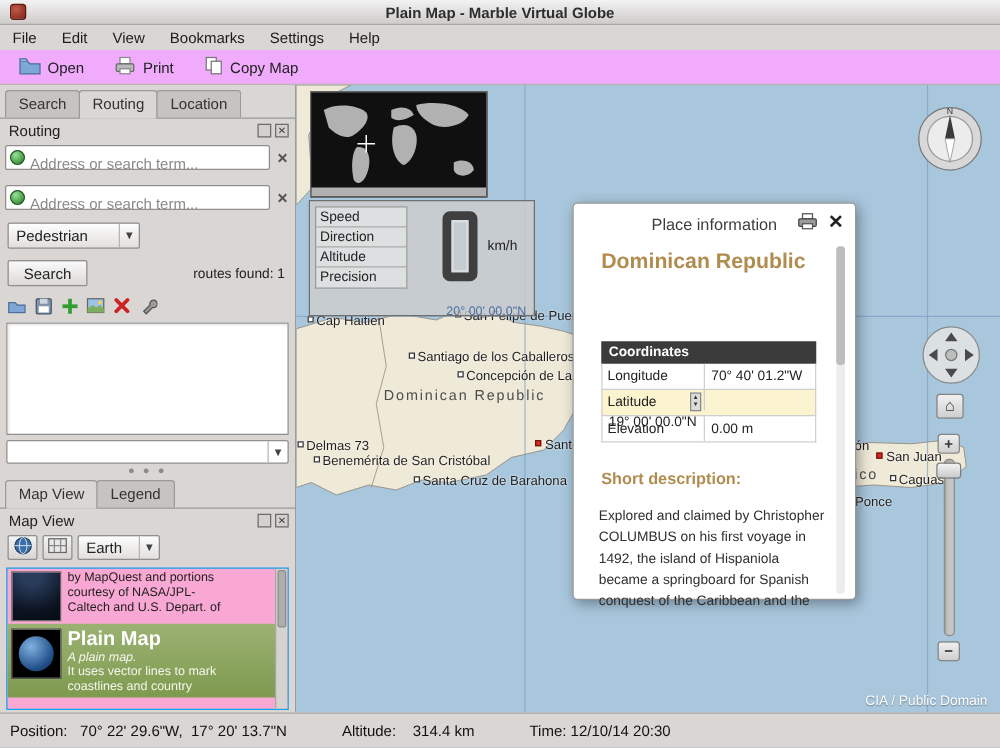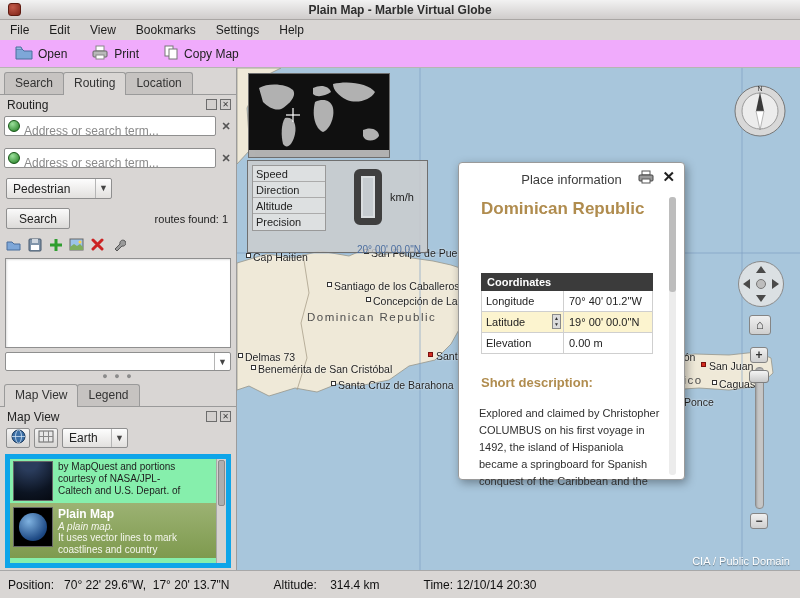--- a/index.html
+++ b/index.html
@@ -65,31 +65,31 @@
 
   .listbox { position:absolute; left:5px; right:5px; top:190px; height:90px; background:#fff;
     border:1px solid #8f8f8f; box-shadow:inset 1px 1px 2px rgba(0,0,0,.12); }
   .splitter { position:absolute; left:0; right:0; top:305px; height:8px; text-align:center;
     color:#8b8b8b; font-size:9px; line-height:6px; letter-spacing:2px; }
 
   .mv-row { position:absolute; left:6px; top:360px; display:flex; gap:4px; align-items:center; }
   .sqbtn { width:24px; height:20px; border:1px solid #8f8f8f; border-radius:2px;
     background:linear-gradient(#f4f4f4,#d8d6d4); display:flex; align-items:center; justify-content:center; }
 
-  .themes { position:absolute; left:5px; right:5px; top:386px; bottom:2px; background:#86efac;
-    border:5px solid #0ea5e9; overflow:hidden; }
+  .themes { position:absolute; left:5px; right:5px; top:386px; bottom:2px; background:#f9a8d4;
+    border:1px solid #0ea5e9; overflow:hidden; }
   .theme { display:flex; gap:5px; padding:2px 14px 2px 3px; }
   .theme .thumb { flex:0 0 40px; height:40px; border:1px solid #666; }
   .thumb.sat { background:radial-gradient(circle at 40% 0%, #2a3c5c 20%, #0c1422 70%, #060a12); }
   .thumb.globe { background:#000; position:relative; }
   .thumb.globe::after { content:""; position:absolute; left:5px; top:5px; width:28px; height:28px; border-radius:50%;
     background:radial-gradient(circle at 35% 30%, #7fb2e0, #1e4a85 70%, #0d2a52); }
   .theme .ttext { font-size:10px; line-height:12px; color:#1e1e1e; padding-top:0; }
   .theme.selected { background:linear-gradient(#9cb273,#7e9a4e); color:#fff; padding-top:4px; }
-  .theme.selected .tname { font-weight:bold; font-size:12px; color:#fff; }
+  .theme.selected .tname { font-weight:bold; font-size:16px; color:#fff; }
   .theme.selected .ttag { font-style:italic; font-size:10px; color:#f4f6ec; }
   .theme.selected .ttext { color:#f4f6ec; }
   .themes-scroll { position:absolute; right:0; top:0; bottom:0; width:10px; background:#d5d2d0; border-left:1px solid #a8a8a8; }
   .themes-thumb { position:absolute; left:1px; right:1px; top:1px; height:46px; background:#aeaeae; border:1px solid #8a8a8a; border-radius:2px; }
 
   
   .mlabel { position:absolute; font-size:10.5px; color:#1f1f1f; white-space:nowrap;
     text-shadow:0 0 2px rgba(255,255,255,.9); z-index:2; }
   .mlabel.country { font-size:11.5px; color:#4e4e4e; letter-spacing:1.5px; text-shadow:none; }
   .marker { position:absolute; width:5px; height:5px; background:#fff; border:1px solid #333; z-index:2; }
@@ -138,21 +138,21 @@
   .pp-header { position:relative; height:30px; }
   .pp-title { position:absolute; left:0; right:0; top:9px; text-align:center; font-size:13px; color:#3c3c3c; }
   .pp-print { position:absolute; right:30px; top:7px; }
   .pp-close { position:absolute; right:9px; top:5px; font-size:15px; font-weight:bold; color:#222; }
   .pp-place { position:absolute; left:22px; top:36px; font-size:17px; font-weight:bold; color:#b08c4e; }
   .pp-chead { position:absolute; left:22px; top:110px; width:172px; height:18px; background:#3b3b3b;
     color:#fff; font-size:11px; font-weight:bold; line-height:18px; padding-left:6px; }
   .crow { position:absolute; left:22px; width:172px; height:21px; border:1px solid #cfcfcf; border-top:none; display:flex; font-size:11px; }
   .crow .cl { width:82px; border-right:1px solid #cfcfcf; padding:4px 0 0 4px; color:#222; position:relative; }
   .crow .cv { flex:1; padding:4px 0 0 5px; color:#222; }
-  .crow.hl { background:#fcf4cf; }
+  .crow.hl { background:#fcf4cf;flex-direction:column; }
   .spin { position:absolute; right:2px; top:2px; width:9px; height:15px; background:#dcdcdc; border:1px solid #8a8a8a;
     font-size:5px; line-height:6px; text-align:center; color:#333; }
   .pp-dhead { position:absolute; left:22px; top:212px; font-size:13px; font-weight:bold; color:#b08c4e; }
   .pp-desc { position:absolute; left:20px; top:242px; width:186px; font-size:11px; line-height:17px; color:#2f2f2f; }
   .pp-scroll { position:absolute; left:210px; top:34px; width:7px; height:278px; background:#ececec; border-radius:3px; }
   .pp-thumb { position:absolute; left:0; top:0; width:7px; height:95px; background:#bdbdbd; border-radius:3px; }
 
   
   .statusbar { position:absolute; left:0; right:0; bottom:0; height:28px; background:#d9d6d4;
     border-top:1px solid #a8a8a8; display:flex; align-items:center; padding-left:8px; }

